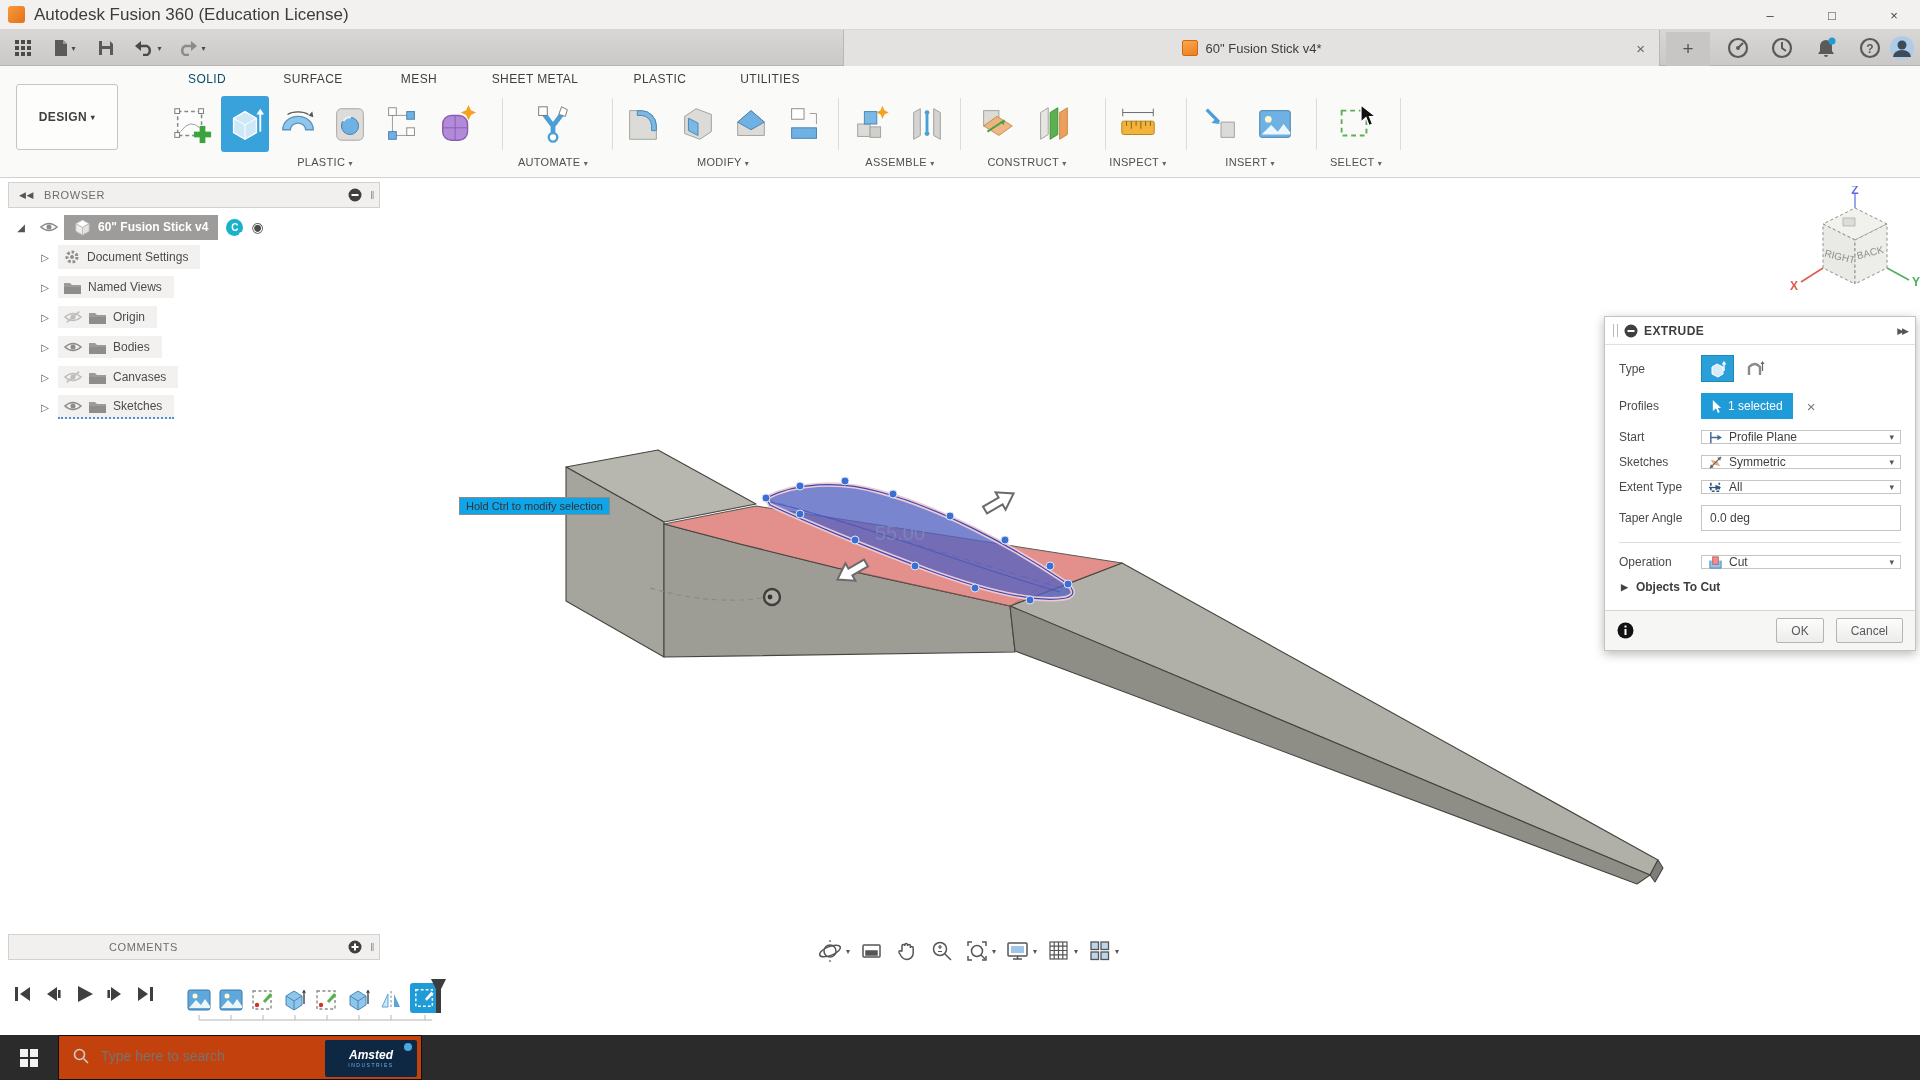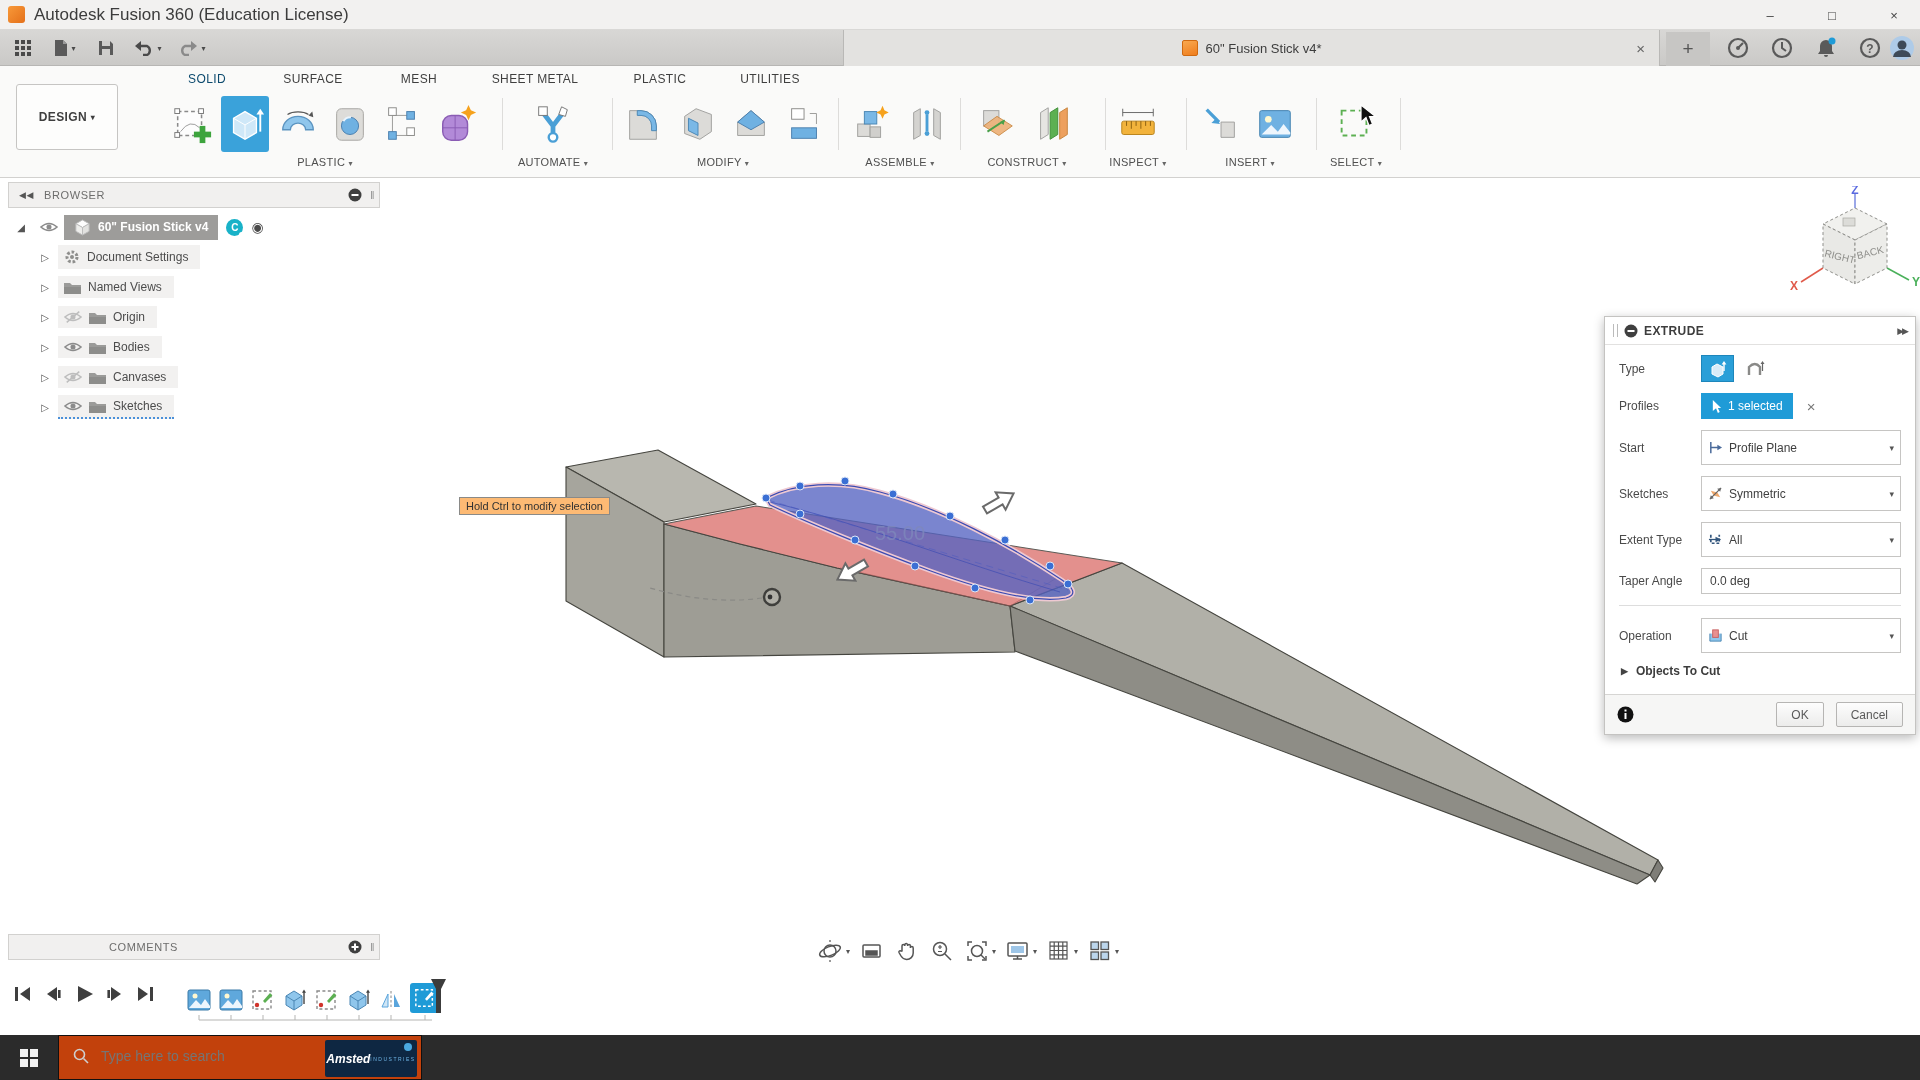--- a/index.html
+++ b/index.html
@@ -45,46 +45,46 @@
   .sk-edit{border-bottom:2px dotted #4a90d9;}
   
   .dlg{position:absolute;left:1604px;top:138px;width:312px;background:#fff;border:1px solid #c4c3c1;box-shadow:0 3px 10px rgba(0,0,0,.28);}
   .dlg-h{height:28px;border-bottom:1px solid #e2e1e0;display:flex;align-items:center;padding:0 8px;gap:6px;}
   .dlg-h .ttl{font-size:12px;font-weight:bold;color:#3d3d3d;letter-spacing:.4px;}
   .dlg-h .ff{margin-left:auto;font-size:9px;color:#555;letter-spacing:-2px;}
   .grip{width:5px;height:13px;border-left:1px solid #bbb;border-right:1px solid #bbb;}
   .dlg-b{padding:10px 14px 6px 14px;}
   .drow{display:flex;align-items:center;margin-bottom:11px;}
   .drow .dl{width:82px;font-size:12px;color:#4a4a4a;flex:none;}
-  .selbox{flex:1;height:35px;border:1px solid #c6c5c3;background:#fff;display:flex;align-items:center;padding:4px 6px;gap:6px;font-size:12px;color:#3f3f3f;}
+  .selbox{flex:1;height:14px;border:1px solid #c6c5c3;background:#fff;display:flex;align-items:center;padding:4px 6px;gap:6px;font-size:12px;color:#3f3f3f;}
   .selbox .car{margin-left:auto;font-size:9px;color:#555;}
   .typebtn{width:33px;height:27px;display:flex;align-items:center;justify-content:center;border:1px solid transparent;}
   .typebtn.on{background:#2a9fd8;border-color:#1d86bb;}
   .profbtn{height:26px;background:#1f9bd7;color:#fff;display:flex;align-items:center;padding:0 10px;gap:6px;font-size:12px;}
   .tapin{flex:1;height:26px;border:1px solid #c6c5c3;font-size:12px;color:#3f3f3f;padding:0 8px;}
   .dsep{border-top:1px solid #ddd;margin:4px 0 12px;}
   .objrow{display:flex;align-items:center;gap:8px;font-size:12px;font-weight:bold;color:#3d3d3d;margin:2px 0 10px 2px;}
   .dlg-f{border-top:1px solid #d6d5d3;background:#f6f6f5;height:40px;display:flex;align-items:center;padding:0 12px;gap:12px;}
   .dbtn{height:25px;padding:0 14px;background:linear-gradient(#fdfdfd,#ececeb);border:1px solid #b6b5b3;border-radius:2px;font-size:12px;color:#5a5a5a;display:flex;align-items:center;}
   
-  .tip{position:absolute;left:459px;top:319px;background:#fdba74;border:1px solid #8a8a88;font-size:11px;color:#333;padding:2px 6px;white-space:nowrap;}
+  .tip{position:absolute;left:459px;top:319px;background:#0ea5e9;border:1px solid #8a8a88;font-size:11px;color:#333;padding:2px 6px;white-space:nowrap;}
   
   .navbar{position:absolute;left:816px;top:758px;display:flex;align-items:center;gap:5px;}
   .nico{display:flex;align-items:center;gap:2px;padding:2px;}
   .nico .c{font-size:8px;color:#555;}
   .playrow{position:absolute;left:12px;top:806px;display:flex;align-items:center;gap:11px;}
   .features{position:absolute;left:186px;top:805px;display:flex;align-items:flex-end;gap:6px;}
   .fico{width:26px;height:26px;display:flex;align-items:center;justify-content:center;}
   .fico.active{width:30px;height:30px;background:#1f9bd7;border-radius:3px;}
   
   .taskbar{position:absolute;left:0;top:1035px;width:1920px;height:45px;background:#2b2b2b;display:flex;align-items:center;}
   .tstart{width:58px;height:45px;display:flex;align-items:center;justify-content:center;}
   .tsearch{width:364px;height:45px;background:#c2410c;border:1px solid #101010;display:flex;align-items:center;padding:0 8px 4px 14px;position:relative;}
   .tsearch input{background:transparent;border:none;outline:none;color:#c9c9c9;font-size:14px;margin-left:10px;width:200px;}
-  .amsted{position:absolute;right:4px;top:4px;width:92px;height:37px;background:#0e2742;border-radius:2px;display:flex;flex-direction:row;align-items:center;justify-content:center;line-height:1;}
+  .amsted{position:absolute;right:4px;top:4px;width:92px;height:37px;background:#0e2742;border-radius:2px;display:flex;flex-direction:column;align-items:center;justify-content:center;line-height:1;}
   .amsted .a1{font-size:12px;font-weight:bold;font-style:italic;color:#fff;}
   .amsted .a2{font-size:5px;color:#6fb4e4;letter-spacing:1.5px;margin-top:2px;}
   .amsted .dot{position:absolute;right:5px;top:3px;width:8px;height:8px;border-radius:50%;background:#4aa8e0;}
 </style>
 </head>
 <body>
 
 <div class="screen">
 
   <div class="titlebar">

